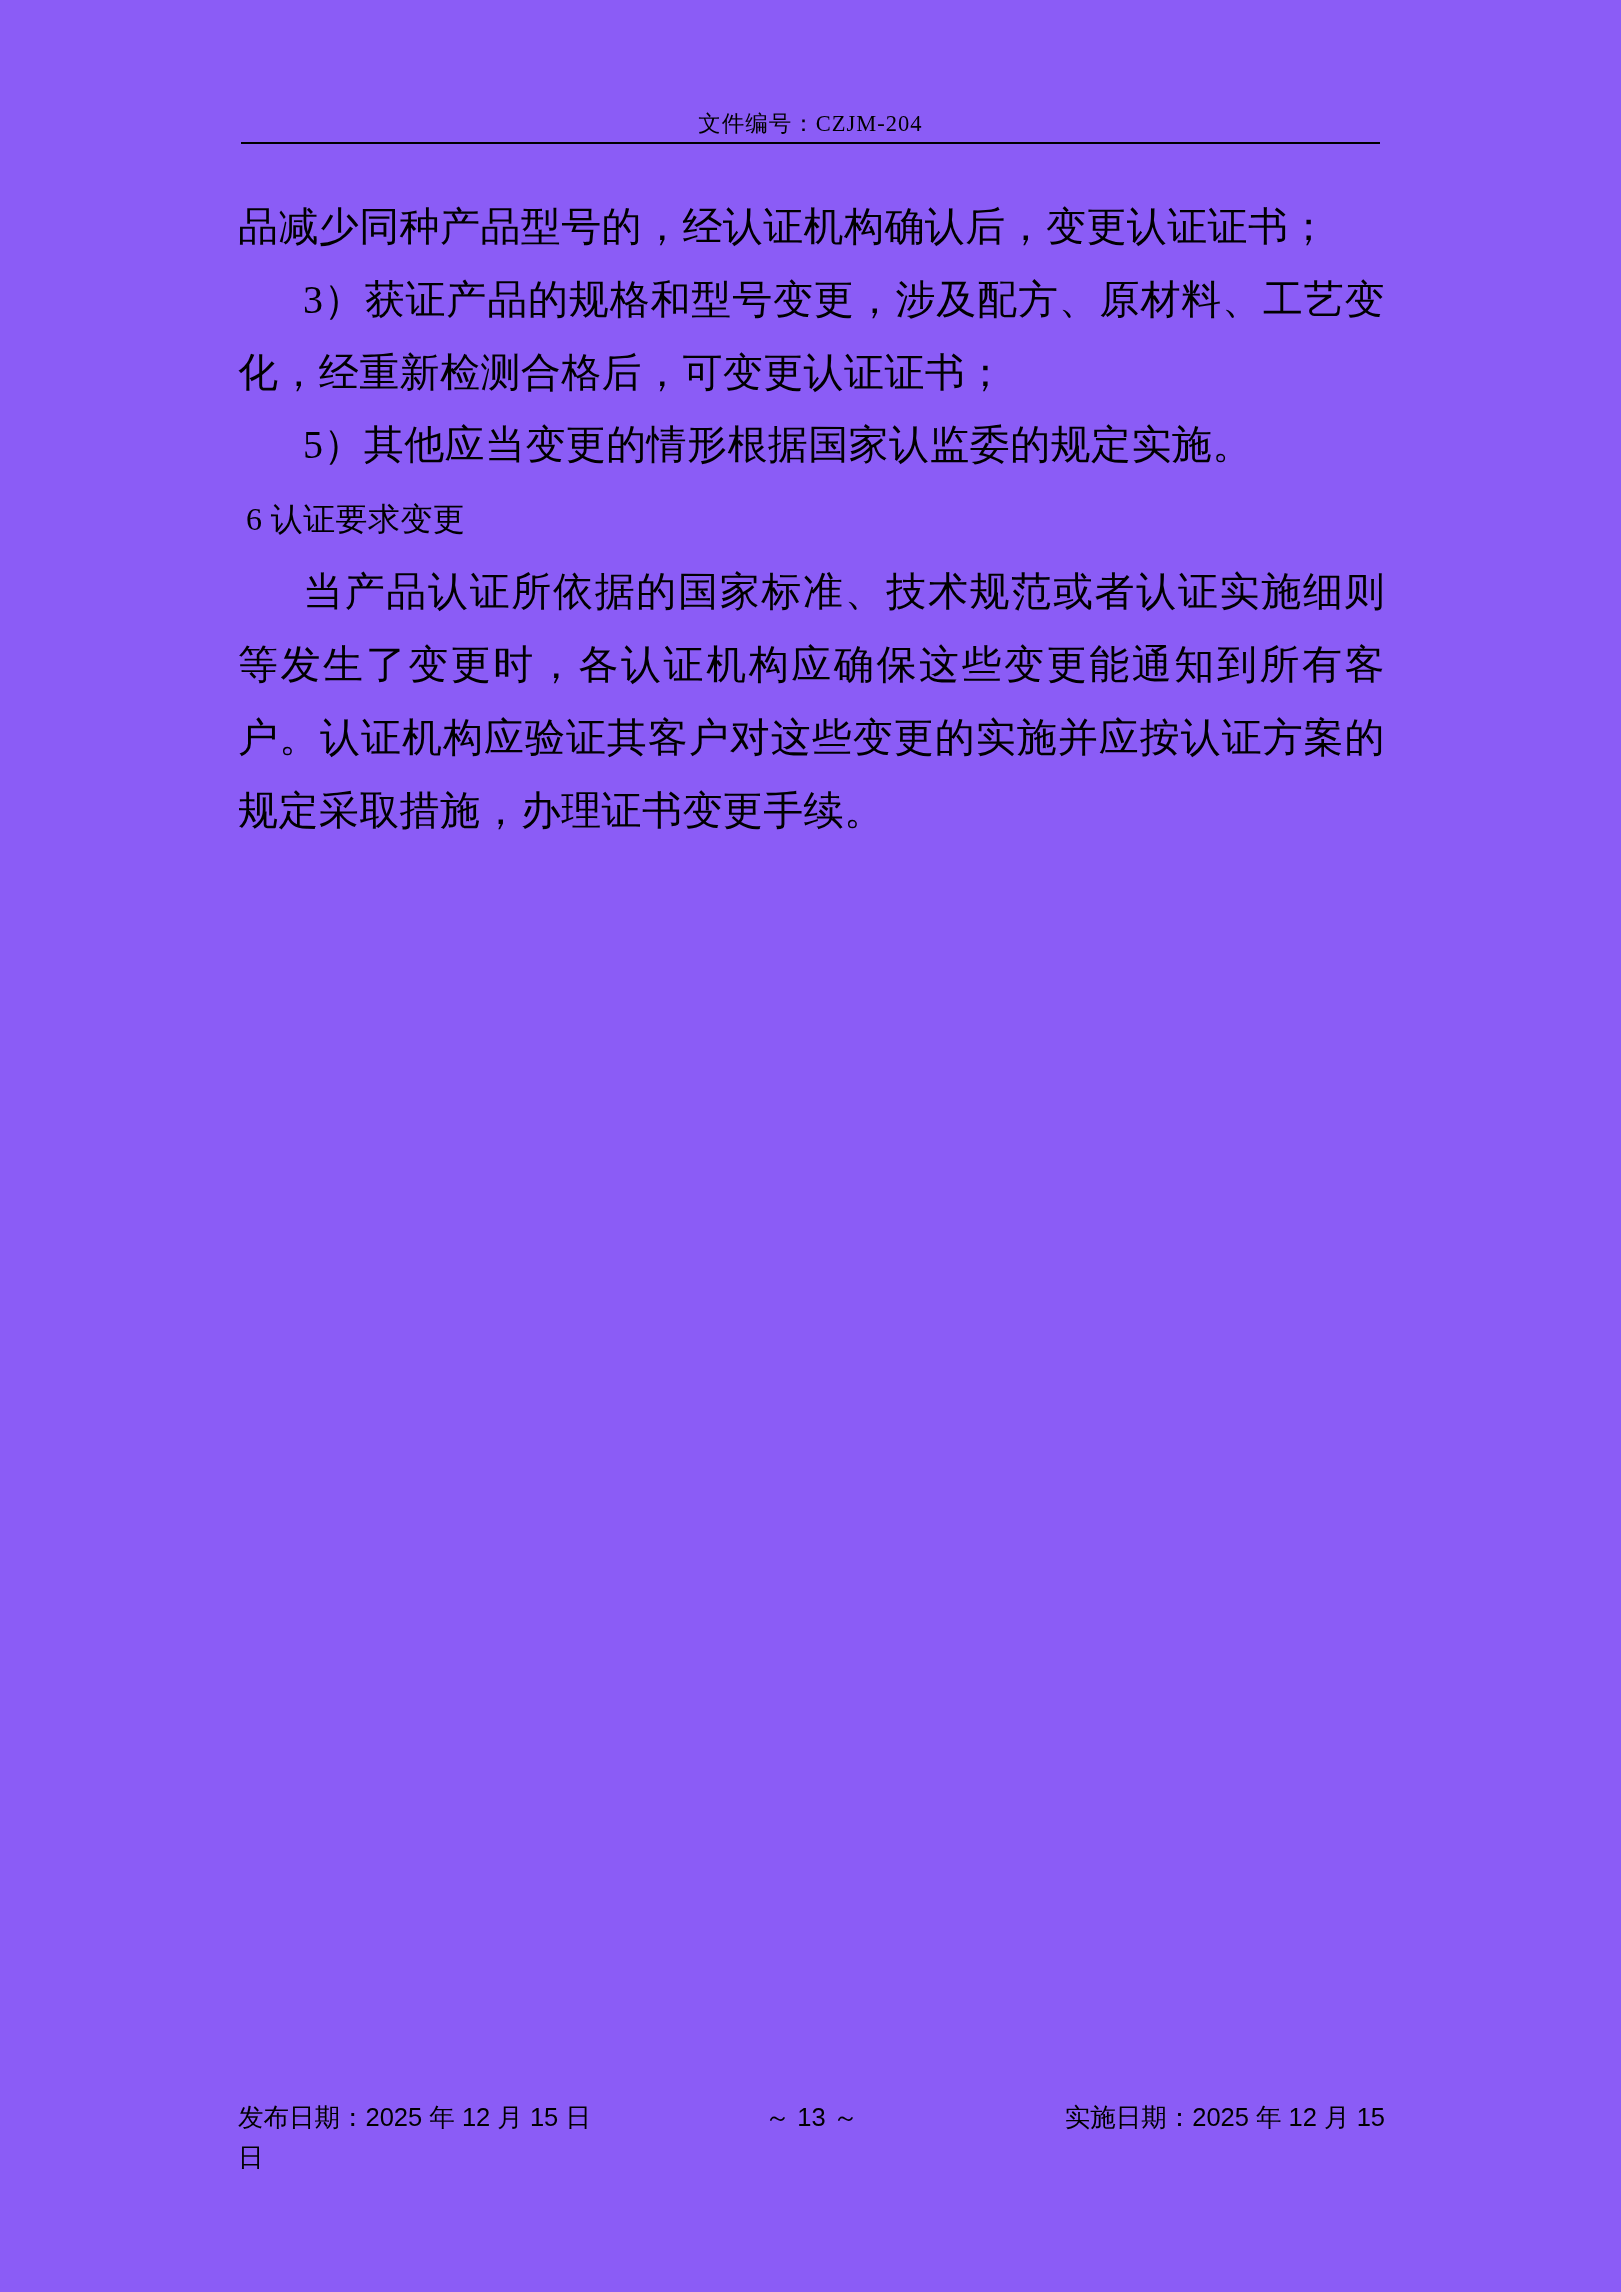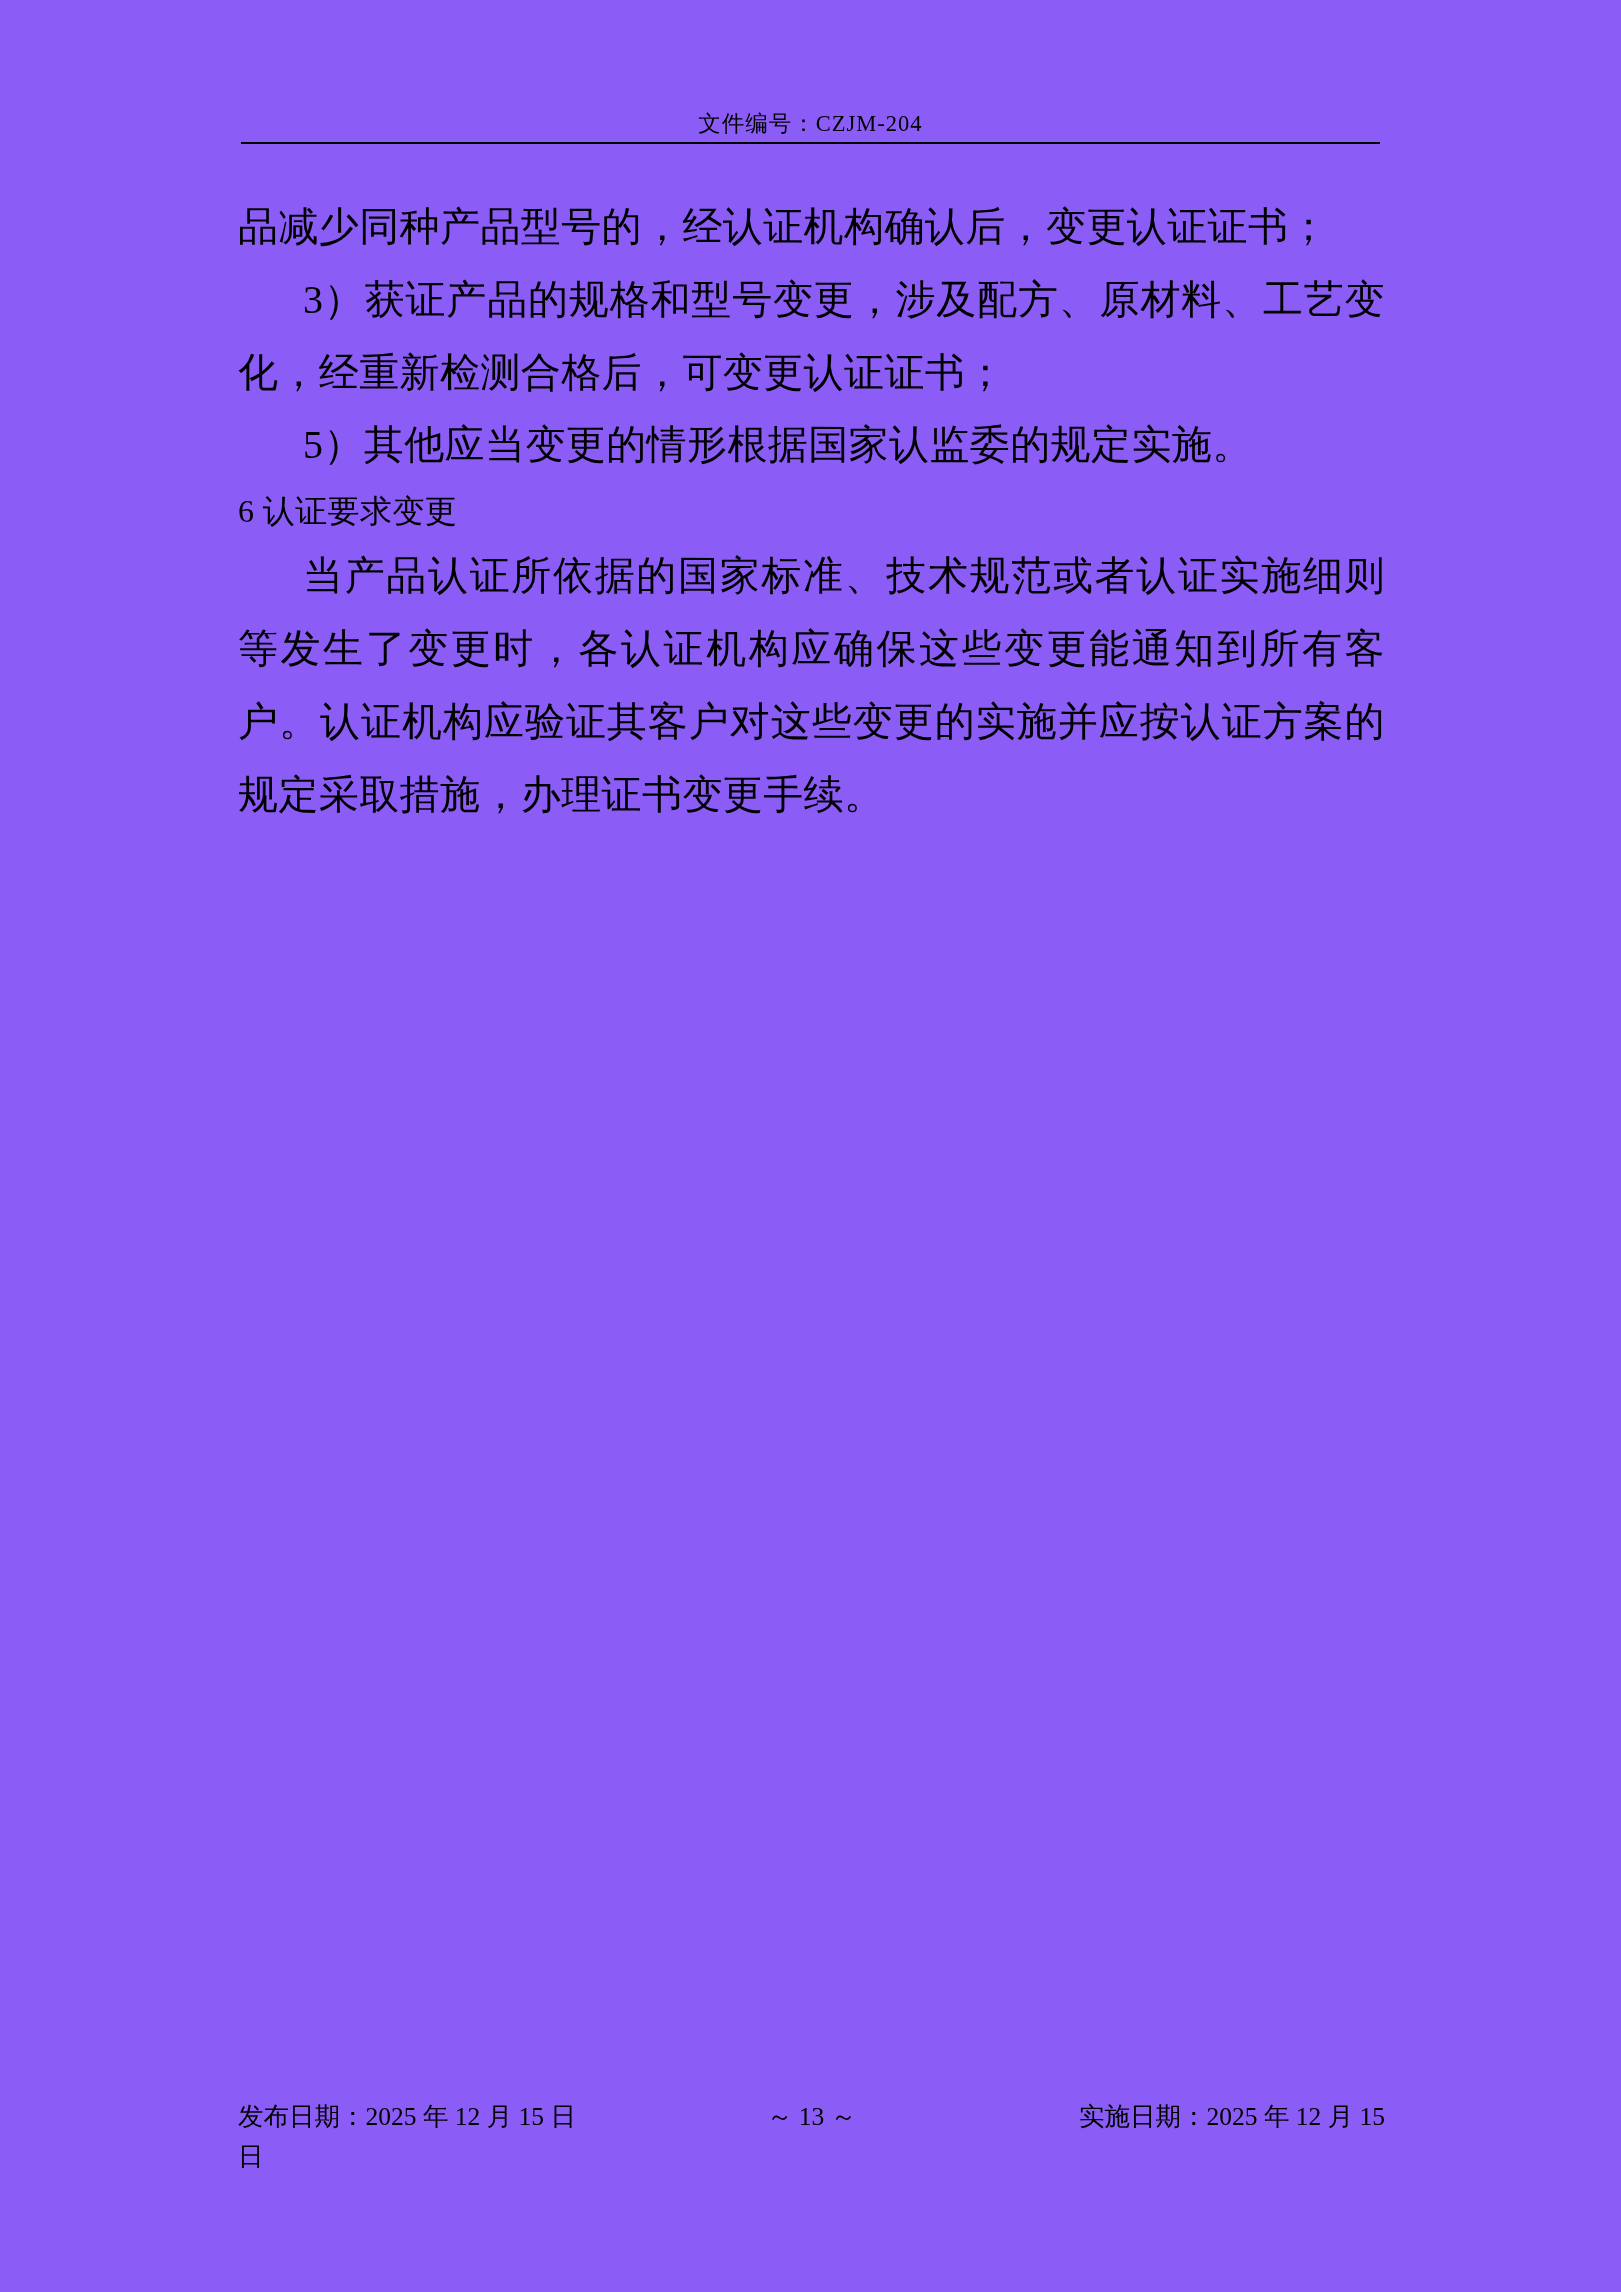--- a/index.html
+++ b/index.html
@@ -57,34 +57,34 @@
     letter-spacing: 0.4px;
     margin: 0;
     font-family: "Liberation Serif", "DejaVu Serif", serif;
   }
   .indent {
     text-indent: 65px;
   }
   .heading {
     font-size: 32px;
     line-height: 1.82;
-    margin: 0;
+    margin: 8px;
     letter-spacing: 0.4px;
     font-family: "Liberation Serif", "DejaVu Serif", serif;
   }
 
   
   .footer {
     position: absolute;
     left: 238px;
     top: 2098px;
     width: 1147px;
     font-size: 25.5px;
     line-height: 1.5;
-    font-family: Liberation Serif, serif;
+    font-family: Liberation Sans, sans-serif;
   }
   .footer-row {
     display: flex;
     align-items: flex-start;
     justify-content: space-between;
     width: 100%;
   }
   .footer-left {
     width: 421px;
     text-align: left;

